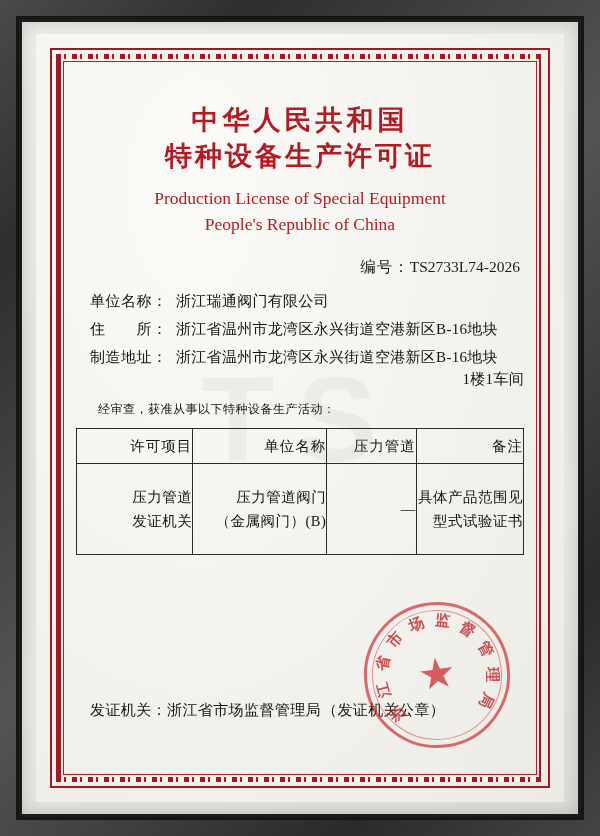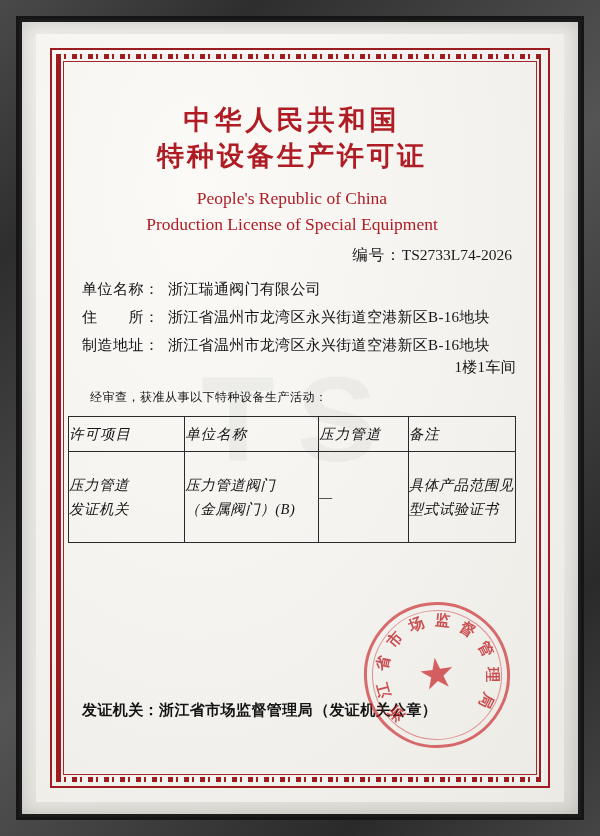--- a/index.html
+++ b/index.html
@@ -87,21 +87,21 @@
     letter-spacing: 22px;
     color: rgba(150,150,150,0.10);
     font-family: "Liberation Sans", sans-serif;
     font-weight: bold;
     user-select: none;
     pointer-events: none;
   }
 
   .content {
     position: absolute;
-    left: 32px; top: 42px;
+    left: 40px; top: 42px;
     width: 448px;
     height: 684px;
   }
 
   
   .title-cn {
     text-align: center;
     color: #b01c24;
     font-size: 27px;
     font-weight: bold;
@@ -115,21 +115,21 @@
     text-align: center;
     color: #b01c24;
     font-size: 17.5px;
     line-height: 1.5;
     margin-top: 10px;
     font-family: "Liberation Serif", serif;
   }
 
   
   .cert-no {
-    margin-top: 8px;
+    margin-top: 20px;
     text-align: right;
     font-size: 15.5px;
     color: #1a1a1a;
     padding-right: 4px;
   }
   .cert-no .label { letter-spacing: 1px; }
 
   
   .info {
     margin-top: 16px;
@@ -172,25 +172,24 @@
   
   table.grant-table {
     width: 100%;
     border-collapse: collapse;
     margin-top: 4px;
     font-size: 14.5px;
     color: #141414;
   }
   table.grant-table td, table.grant-table th {
     border: 1px solid #2a2a2a;
-    text-align: left;
+    text-align: right;
     vertical-align: middle;
     font-weight: normal;
     padding: 0;
-    font-style: italic;
   }
   table.grant-table thead th {
     height: 34px;
     letter-spacing: 1px;
   }
   table.grant-table tbody td {
     height: 90px;
     line-height: 1.7;
     letter-spacing: 0.5px;
   }
@@ -204,21 +203,20 @@
     position: absolute;
     left: 0; bottom: 8px;
     width: 448px;
     font-size: 15px;
     color: #141414;
   }
   .footer-row {
     display: flex;
     padding-left: 14px;
     margin-bottom: 16px;
-    font-weight: bold;
   }
   .footer-left { width: 232px; flex: 0 0 232px; letter-spacing: 0.4px;}
   .footer-right { flex: 1; letter-spacing: 0.4px;}
 
   
   .seal {
     position: absolute;
     right: 54px;
     bottom: 54px;
     width: 146px;
@@ -280,22 +278,22 @@
     </div>
 
     <div class="content">
 
       <div class="title-cn">
         <div class="line1">中华人民共和国</div>
         <div class="line2">特种设备生产许可证</div>
       </div>
 
       <div class="title-en">
+        <div>Production License of Special Equipment</div>
         <div>People's Republic of China</div>
-        <div>Production License of Special Equipment</div>
       </div>
 
       <div class="cert-no">
         <span class="label">编号：</span><span class="value">TS2733L74-2026</span>
       </div>
 
       <div class="info">
 
         <div class="info-row">
           <div class="info-label">单位名称：</div>

